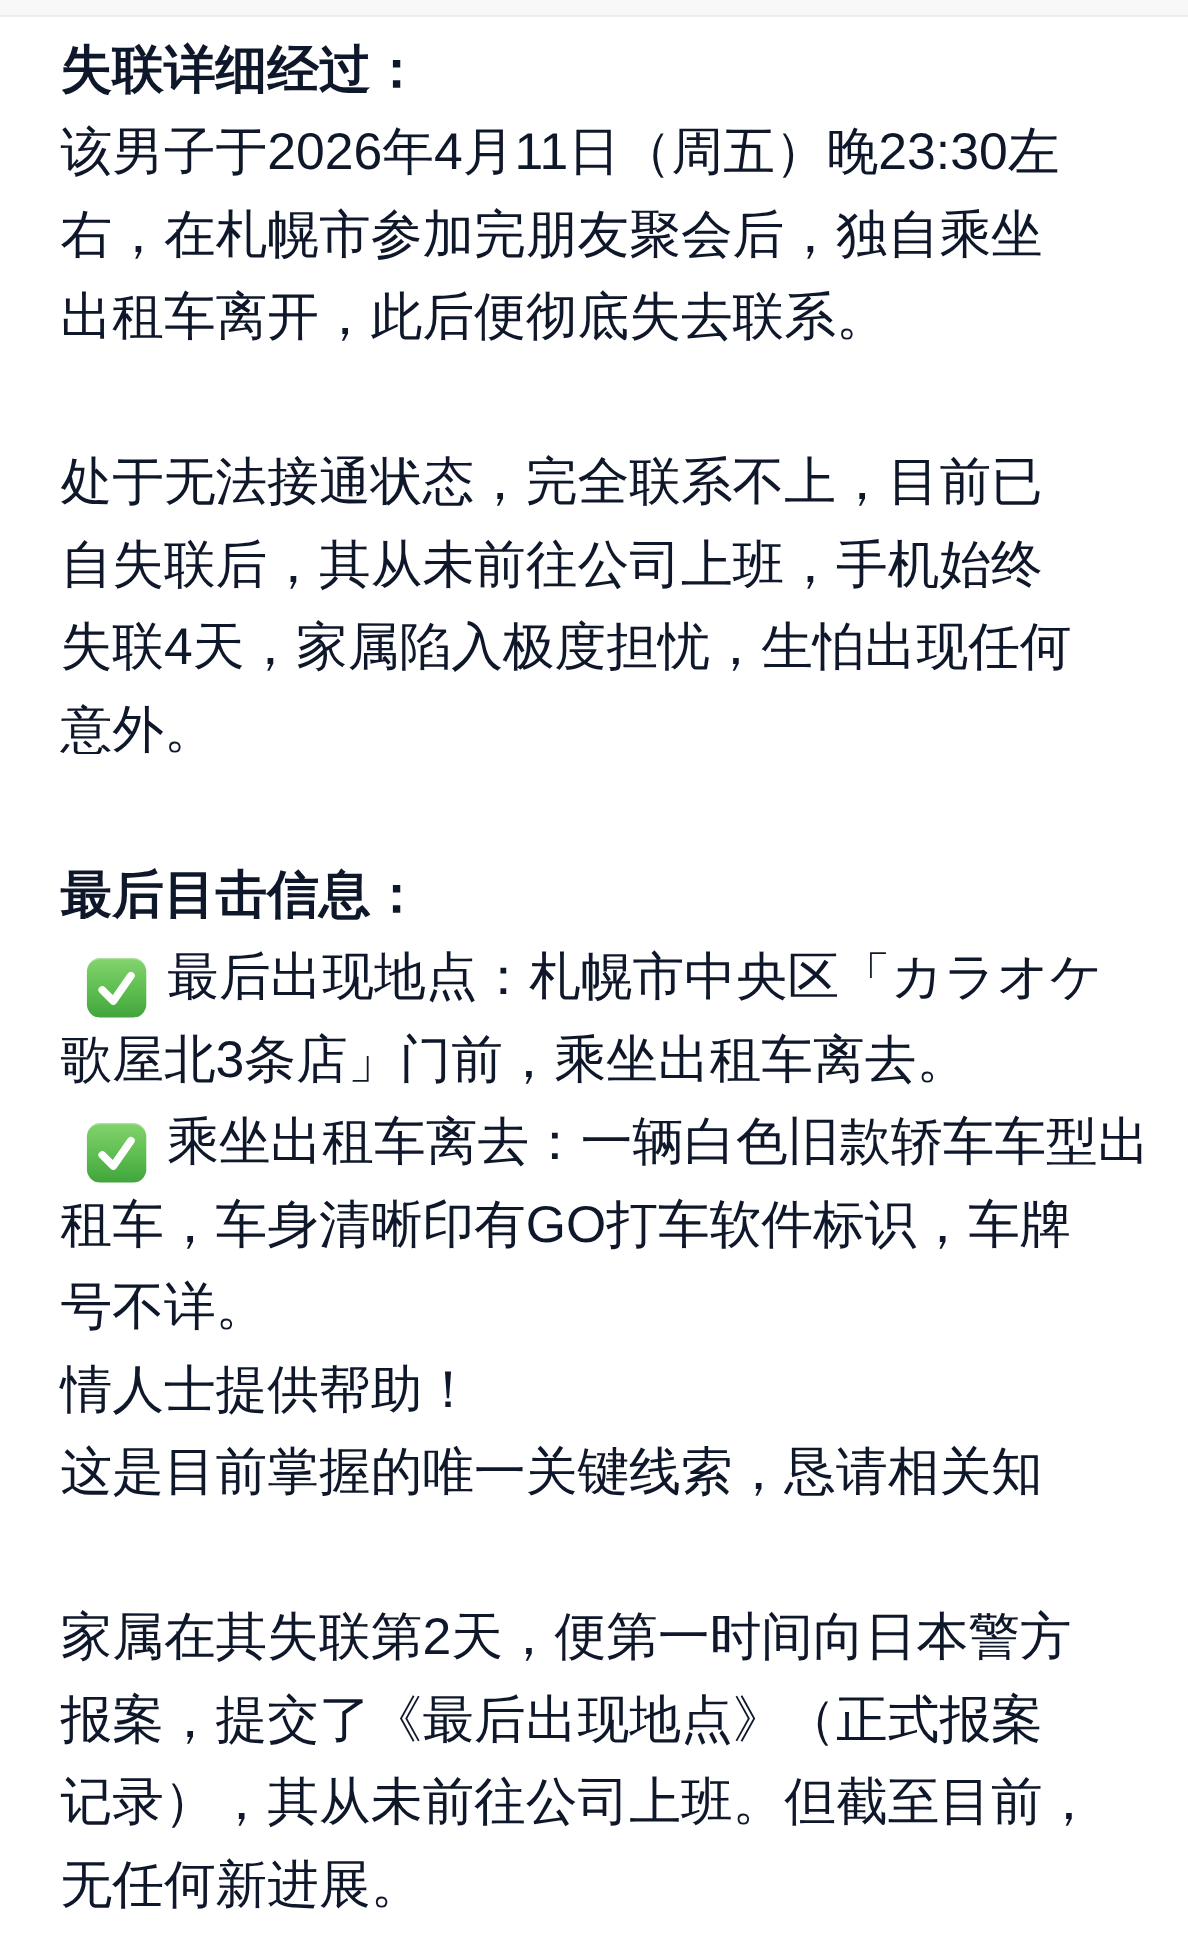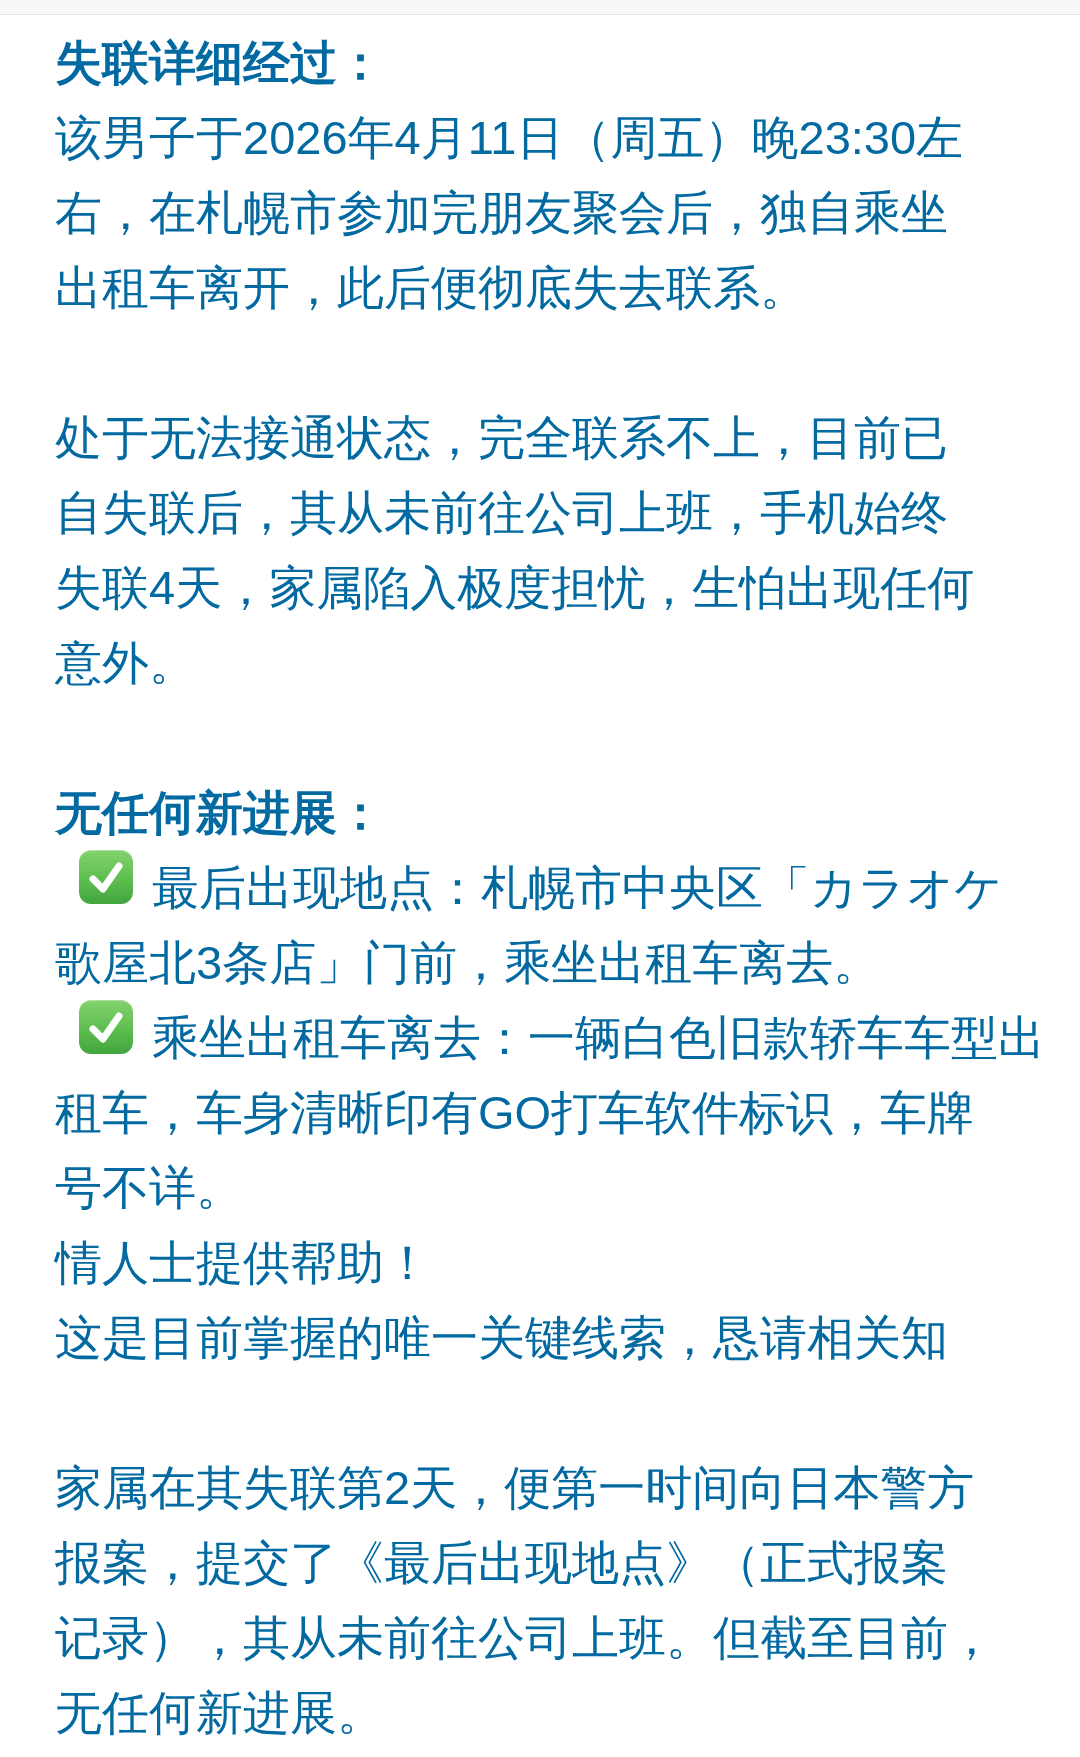--- a/index.html
+++ b/index.html
@@ -13,38 +13,38 @@
     font-family: "Liberation Sans", "DejaVu Sans", sans-serif;
     overflow: hidden;
   }
   .top-strip {
     height: 14px;
     background: #f8f8f8;
     border-bottom: 1px solid #e3e3e3;
   }
   .doc {
     padding: 10px 55px 0 55px;
-    color: #0369a1;
+    color: #0f172a;
     font-size: 47px;
     line-height: 75px;
   }
   .line {
     height: 75px;
     white-space: nowrap;
     overflow: visible;
   }
   .heading {
     font-weight: 700;
   }
   .blank {
     height: 75px;
   }
   .emoji-line {
     display: flex;
-    align-items: flex-start;
+    align-items: flex-end;
     padding-left: 24px;
   }
   .check-emoji {
     display: inline-block;
     width: 54px;
     height: 54px;
     border-radius: 12px;
     background: linear-gradient(180deg, #84d36e 0%, #5dbd4f 55%, #41a53d 100%);
     box-shadow: inset 0 1px 0 rgba(255,255,255,0.35);
     margin-right: 19px;
@@ -71,21 +71,21 @@
 
   <div class="blank"></div>
 
   <div class="line">处于无法接通状态，完全联系不上，目前已</div>
   <div class="line">自失联后，其从未前往公司上班，手机始终</div>
   <div class="line">失联4天，家属陷入极度担忧，生怕出现任何</div>
   <div class="line">意外。</div>
 
   <div class="blank"></div>
 
-  <div class="line heading">无任何新进展：</div>
+  <div class="line heading">最后目击信息：</div>
 
   <div class="line emoji-line">
     <span class="check-emoji">
       <svg viewBox="0 0 54 54" xmlns="http://www.w3.org/2000/svg">
         <path d="M14 29 L24 39 L40 16" fill="none" stroke="#ffffff" stroke-width="7" stroke-linecap="round" stroke-linejoin="round"></path>
       </svg>
     </span>
     <span>最后出现地点：札幌市中央区「カラオケ</span>
   </div>
   <div class="line">歌屋北3条店」门前，乘坐出租车离去。</div>

